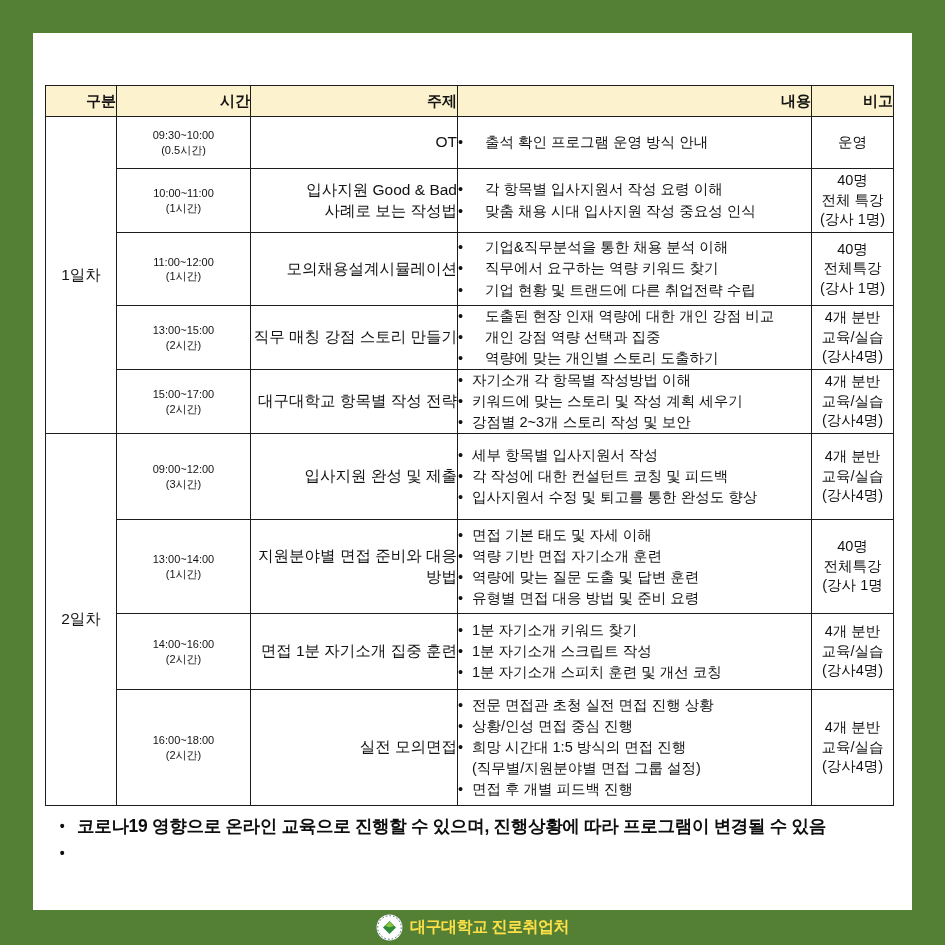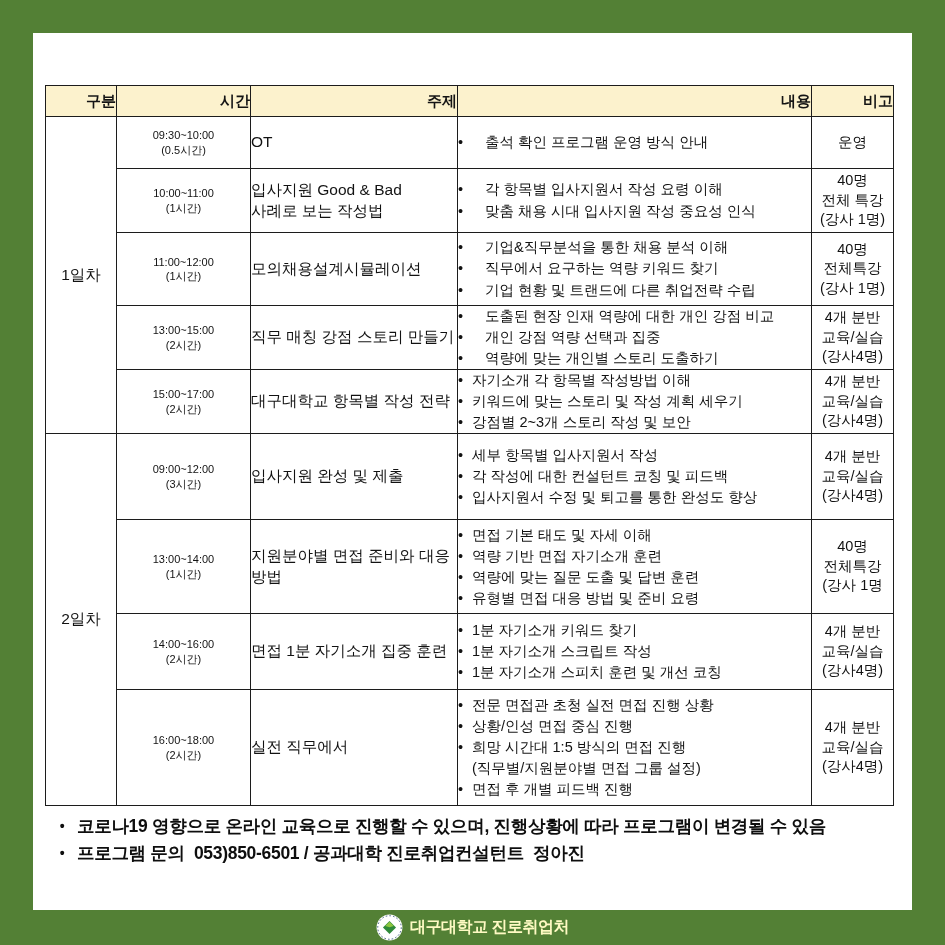--- a/index.html
+++ b/index.html
@@ -24,40 +24,40 @@
   table.schedule th, table.schedule td {
     border:1.5px solid #1c1c1c; padding:0; overflow:hidden;
   }
   table.schedule th {
     background:#fcf2cd; font-size:15px; font-weight:600; height:30px;
     text-align:right; color:#141414;
   }
   .day-cell   { font-size:15.5px; text-align:center; vertical-align:middle; }
   .time-cell  { font-size:11px; text-align:center; vertical-align:middle;
                 white-space:pre-line; line-height:1.3; }
-  .topic-cell { font-size:15.5px; text-align:left; vertical-align:middle;
+  .topic-cell { font-size:15.5px; text-align:right; vertical-align:middle;
                 white-space:pre-line; line-height:1.35; padding:0 6px; }
   .note-cell  { font-size:14.5px; text-align:center; vertical-align:middle;
                 white-space:pre-line; line-height:1.35; }
   .content-cell { vertical-align:middle; padding:6px 6px 6px 9px; }
   .bullet-item { display:flex; font-size:14.5px; line-height:1.45; color:#121212; }
   .bullet-item .bullet { flex:none; width:14px; }
   .gap-wide .bullet-item .bullet { width:27px; }
   .bullet-item .bullet-text { white-space:pre-line; }
   .footnotes { position:absolute; left:14px; top:780px; width:855px; }
   .footnote  { display:flex; font-size:17.5px; font-weight:700;
                line-height:1.55; color:#0e0e0e; letter-spacing:-0.3px; }
   .footnote .fn-bullet { flex:none; width:30px; text-align:center; font-size:14px; padding-top:3px; }
   .footnote .fn-text { white-space:pre-wrap; }
   .bottom-strip {
     position:absolute; left:0; bottom:0; width:945px; height:35px;
     background:#538035; display:flex; align-items:center; justify-content:center; gap:7px;
   }
   .logo-emblem { width:27px; height:27px; display:block; }
-  .logo-text { font-size:16px; font-weight:700; color:#fef9c3; letter-spacing:-0.5px; }
+  .logo-text { font-size:16px; font-weight:700; color:#fde047; letter-spacing:-0.5px; }
 </style>
 </head>
 <body>
 
 <div class="content-area">
 
 
   <table class="schedule">
     <colgroup>
       <col style="width:71px">
@@ -242,21 +242,21 @@
               <span class="bullet-text">1분 자기소개 스피치 훈련 및 개선 코칭</span>
             </div>
           </td>
         <td class="note-cell">4개 분반
 교육/실습
 (강사4명)</td>
       </tr>
       <tr style="height:116px">
         <td class="time-cell">16:00~18:00
 (2시간)</td>
-        <td class="topic-cell">실전 직무에서</td>
+        <td class="topic-cell">실전 모의면접</td>
         <td class="content-cell">
             <div class="bullet-item">
               <span class="bullet">•</span>
               <span class="bullet-text">전문 면접관 초청 실전 면접 진행 상황</span>
             </div>
             <div class="bullet-item">
               <span class="bullet">•</span>
               <span class="bullet-text">상황/인성 면접 중심 진행</span>
             </div>
             <div class="bullet-item">
@@ -276,21 +276,20 @@
     </tbody>
   </table>
 
   <div class="footnotes">
     <div class="footnote">
       <span class="fn-bullet">•</span>
       <span class="fn-text">코로나19 영향으로 온라인 교육으로 진행할 수 있으며, 진행상황에 따라 프로그램이 변경될 수 있음</span>
     </div>
     <div class="footnote">
       <span class="fn-bullet">•</span>
-      <span class="fn-text">프로그램 문의  053)850-6501 / 공과대학 진로취업컨설턴트  정아진</span>
     </div>
   </div>
 
 </div>
 
 <div class="bottom-strip">
   <span>
     <svg class="logo-emblem" viewBox="0 0 28 28" aria-hidden="true">
       <circle cx="14" cy="14" r="13.4" fill="#ffffff"></circle>
       <circle cx="14" cy="14" r="12.2" fill="none" stroke="#24456e" stroke-width="0.9" stroke-dasharray="1.6 2.2"></circle>

